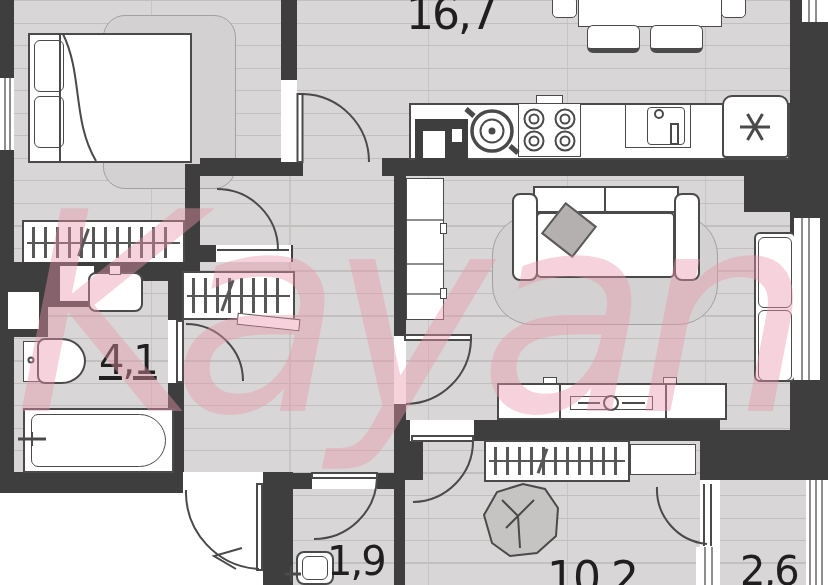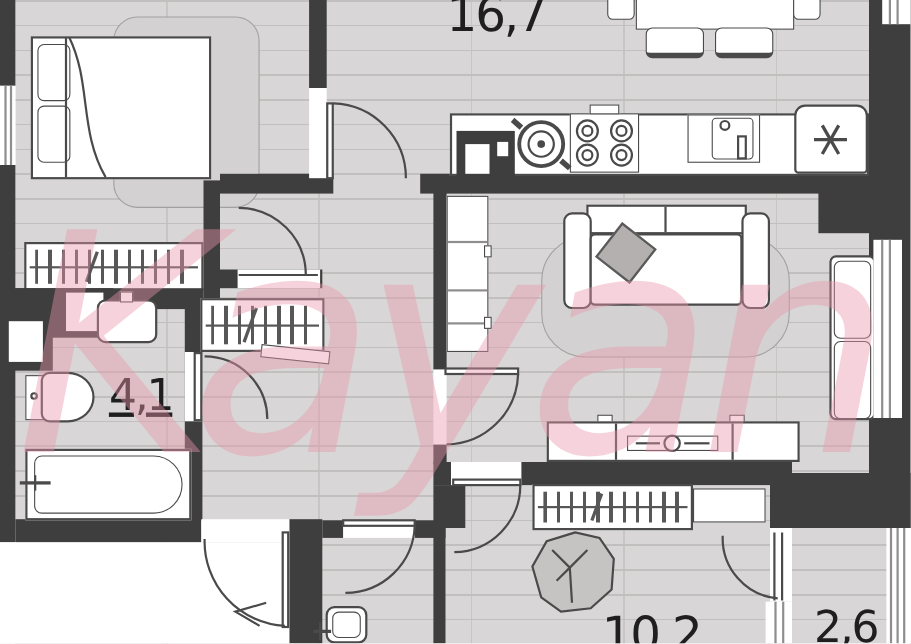--- a/index.html
+++ b/index.html
@@ -285,18 +285,19 @@
 
       <g>
         <path d="M523 484 L497 492 L484 515 L492 543 L510 556 L537 553 L556 536 L558 508 L545 489 Z" fill="#c6c3c3"></path>
         <path d="M520 548 L518 516 M518 516 L502 500 M518 516 L534 500 M518 516 L506 528"></path>
       </g>
     </g>
   </svg>
 
   <div class="lbl" style="left:406px;top:-8px;font-size:44px;">16,7</div>
   <div class="lbl" style="left:99px;top:340px;text-decoration:underline;">4,1</div>
+  <div class="lbl" style="left:327px;top:541px;">1,9</div>
   <div class="lbl" style="left:547px;top:556px;font-size:44px;">10,2</div>
   <div class="lbl" style="left:740px;top:551px;">2,6</div>
 
   <div id="watermark">Kayan</div>
 
 </div>
 
 </body></html>

